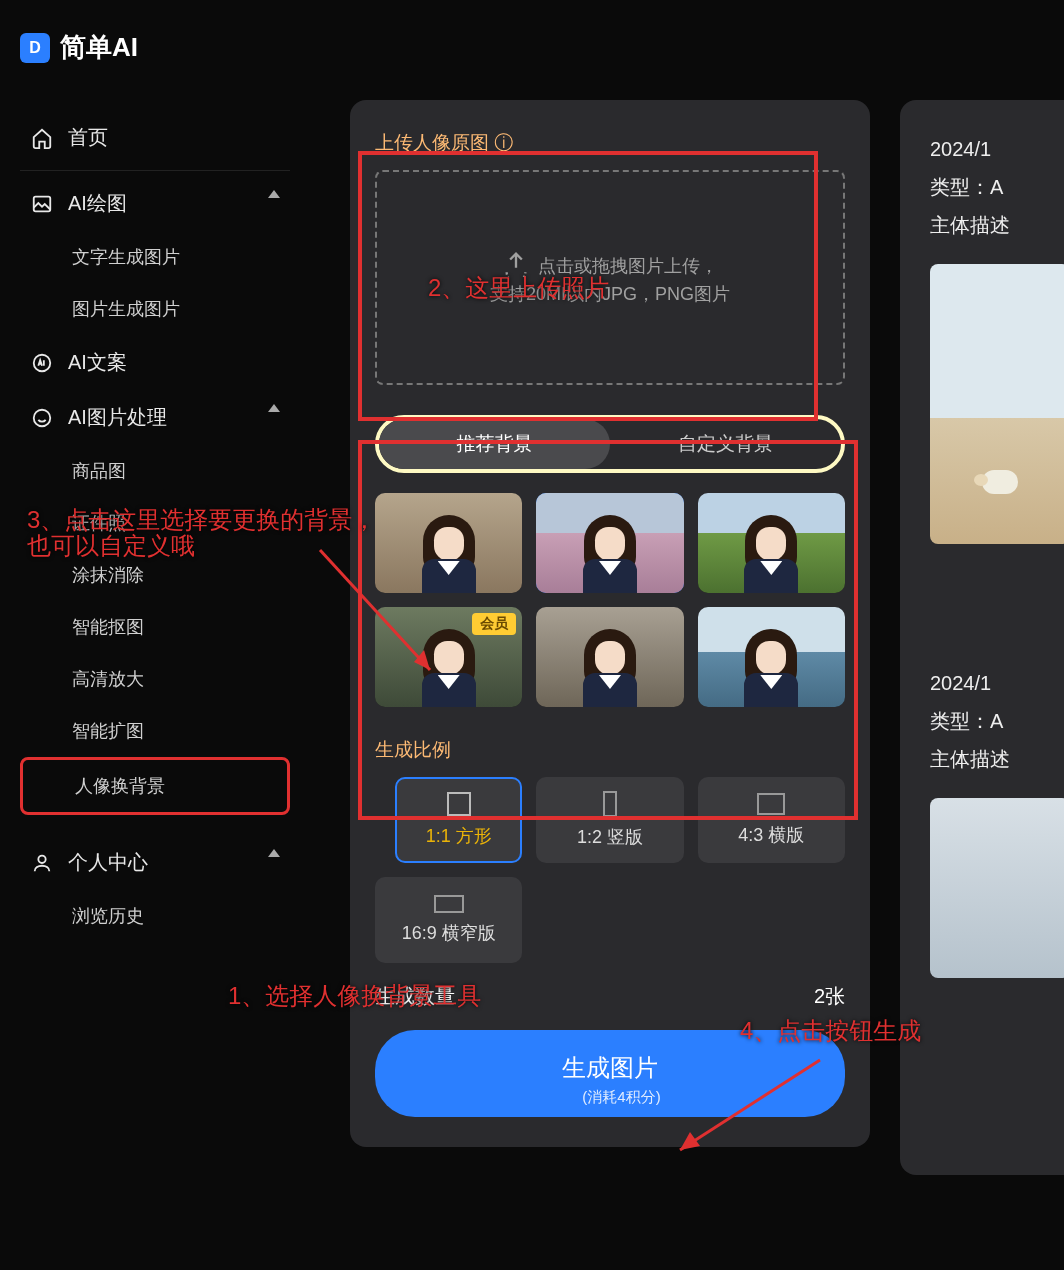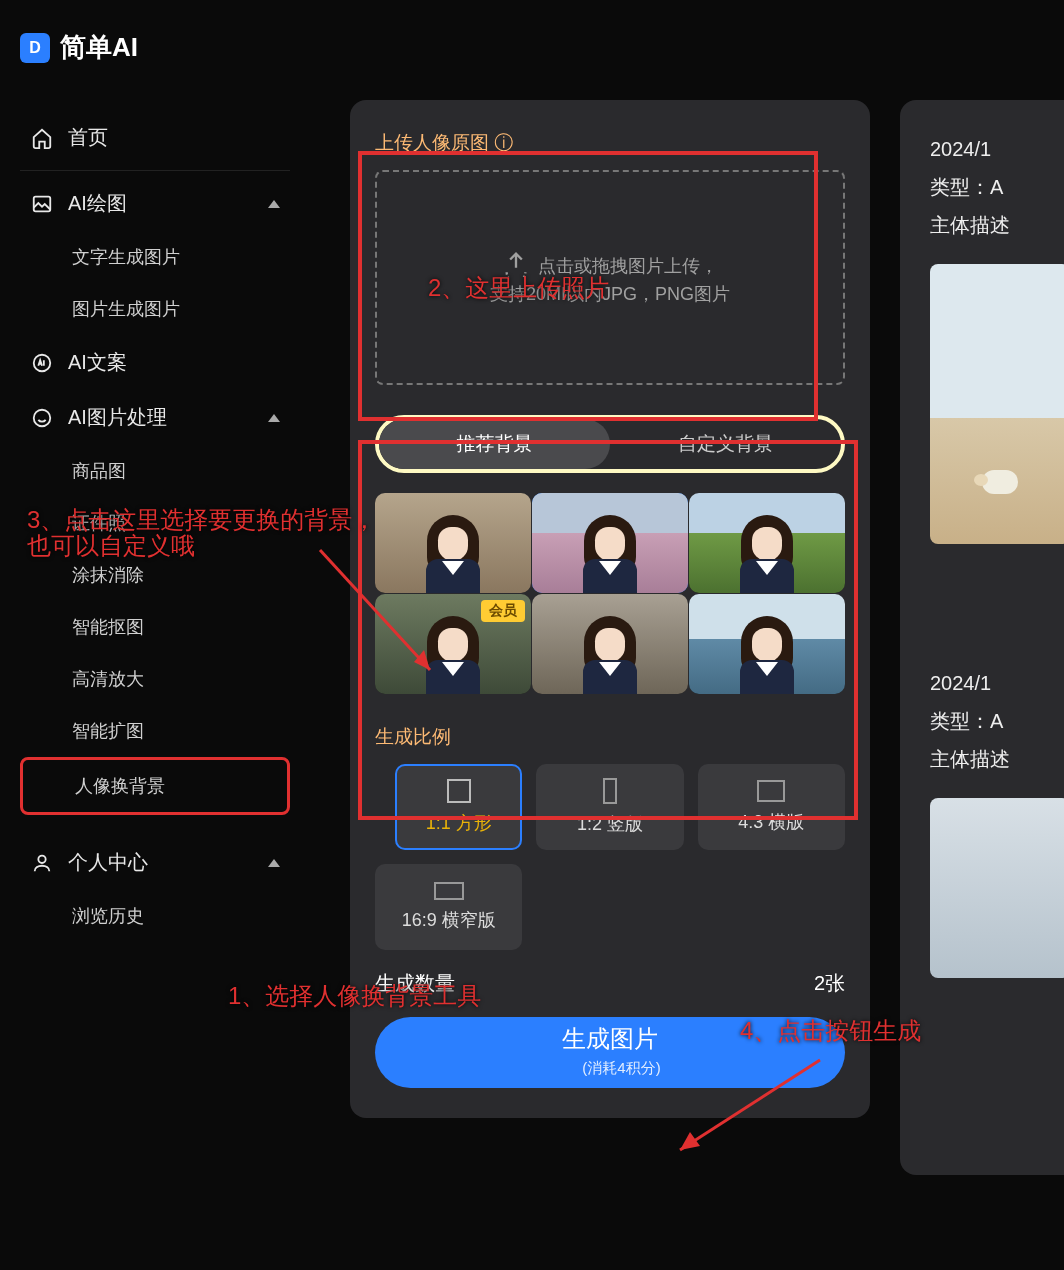--- a/index.html
+++ b/index.html
@@ -34,21 +34,20 @@
     display: flex;
     align-items: center;
     justify-content: center;
     font-weight: bold;
     color: #fff;
   }
   .logo-text { font-size: 26px; font-weight: 600; }
 
   .nav-item {
     display: flex;
-    align-items: center;
     justify-content: space-between;
     padding: 14px 10px;
     font-size: 20px;
     color: #e8e8e8;
     cursor: pointer;
   }
   .nav-item .nav-left { display: flex; align-items: center; gap: 14px; }
   .nav-icon { width: 24px; height: 24px; display:flex; align-items:center; justify-content:center; }
   .nav-sub {
     padding: 14px 10px 14px 52px;
@@ -103,21 +102,21 @@
     font-size: 19px;
     color: #ccc;
     border-radius: 30px;
     cursor: pointer;
   }
   .tab.active { background: #4a4a4d; color: #fff; }
 
   .bg-grid {
     display: grid;
     grid-template-columns: repeat(3, 1fr);
-    gap: 1px;
+    gap: 14px;
     margin-bottom: 30px;
   }
   .bg-card {
     position: relative;
     height: 100px;
     border-radius: 10px;
     overflow: hidden;
     cursor: pointer;
     display: flex;
     align-items: flex-end;
@@ -213,21 +212,21 @@
     display: flex;
     justify-content: space-between;
     align-items: center;
     font-size: 20px;
     margin-top: 20px;
     margin-bottom: 20px;
   }
 
   .generate-btn {
     width: 100%;
-    padding: 6px 0 10px 0;
+    padding: 22px 0 10px 0;
     background: #2b7fff;
     border: none;
     border-radius: 40px;
     color: #fff;
     font-size: 24px;
     font-weight: 500;
     cursor: pointer;
     display:flex;
     flex-direction:column;
     align-items:center;

